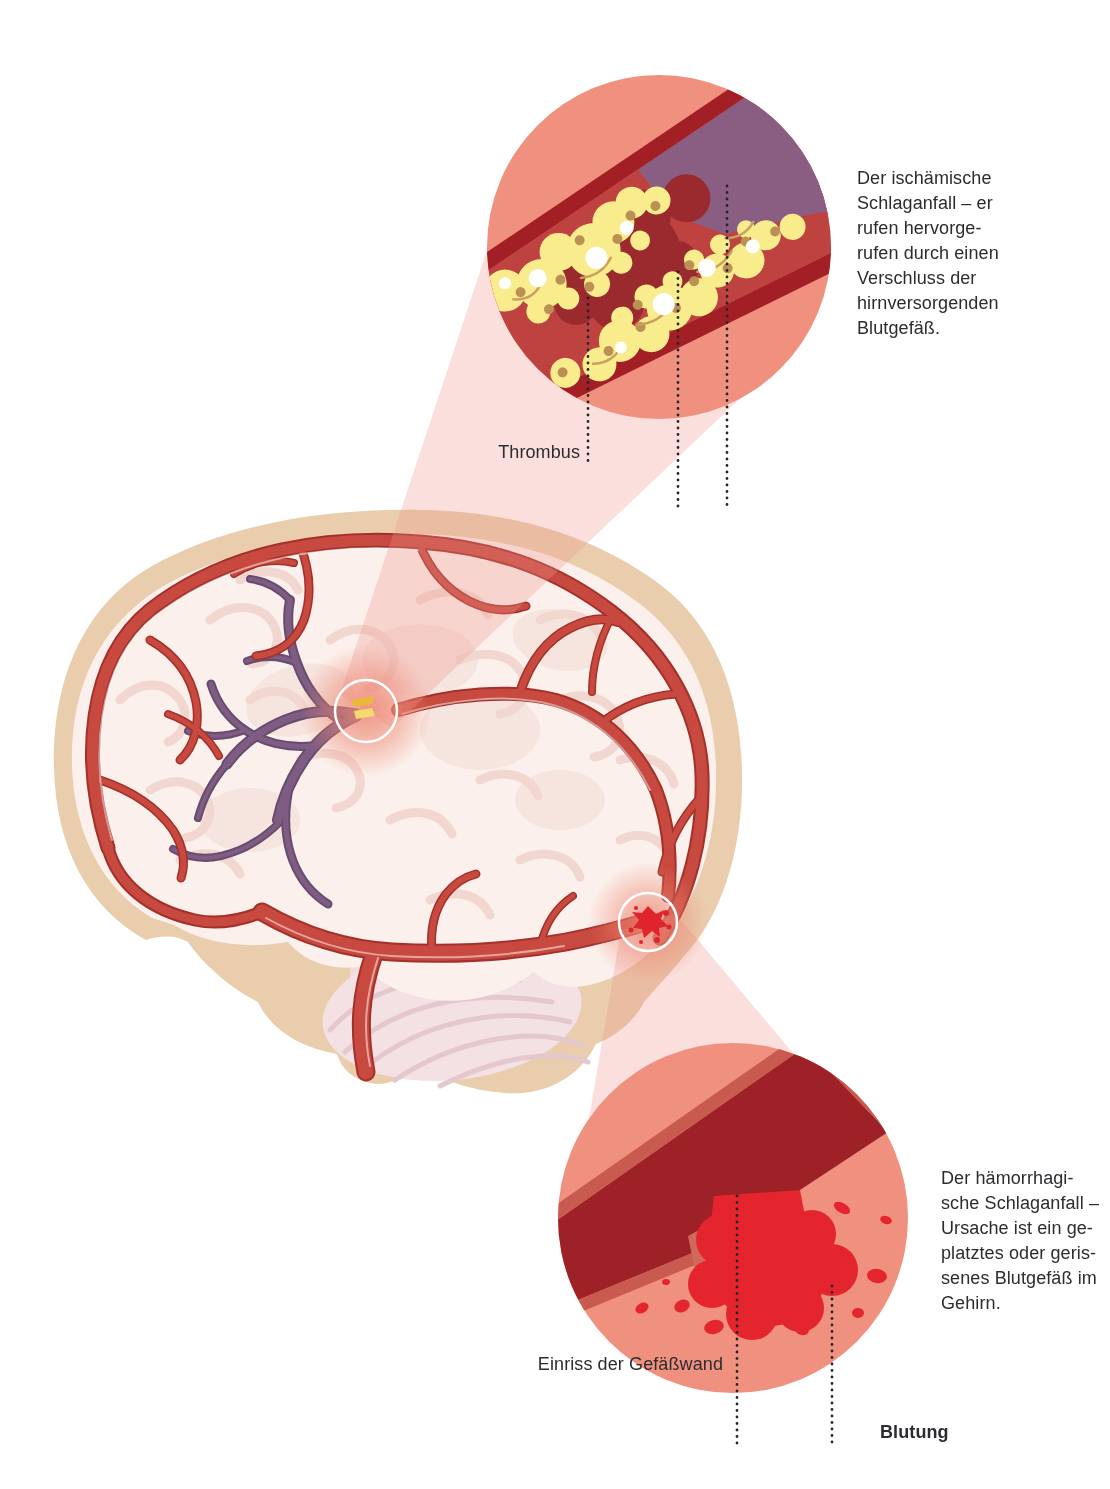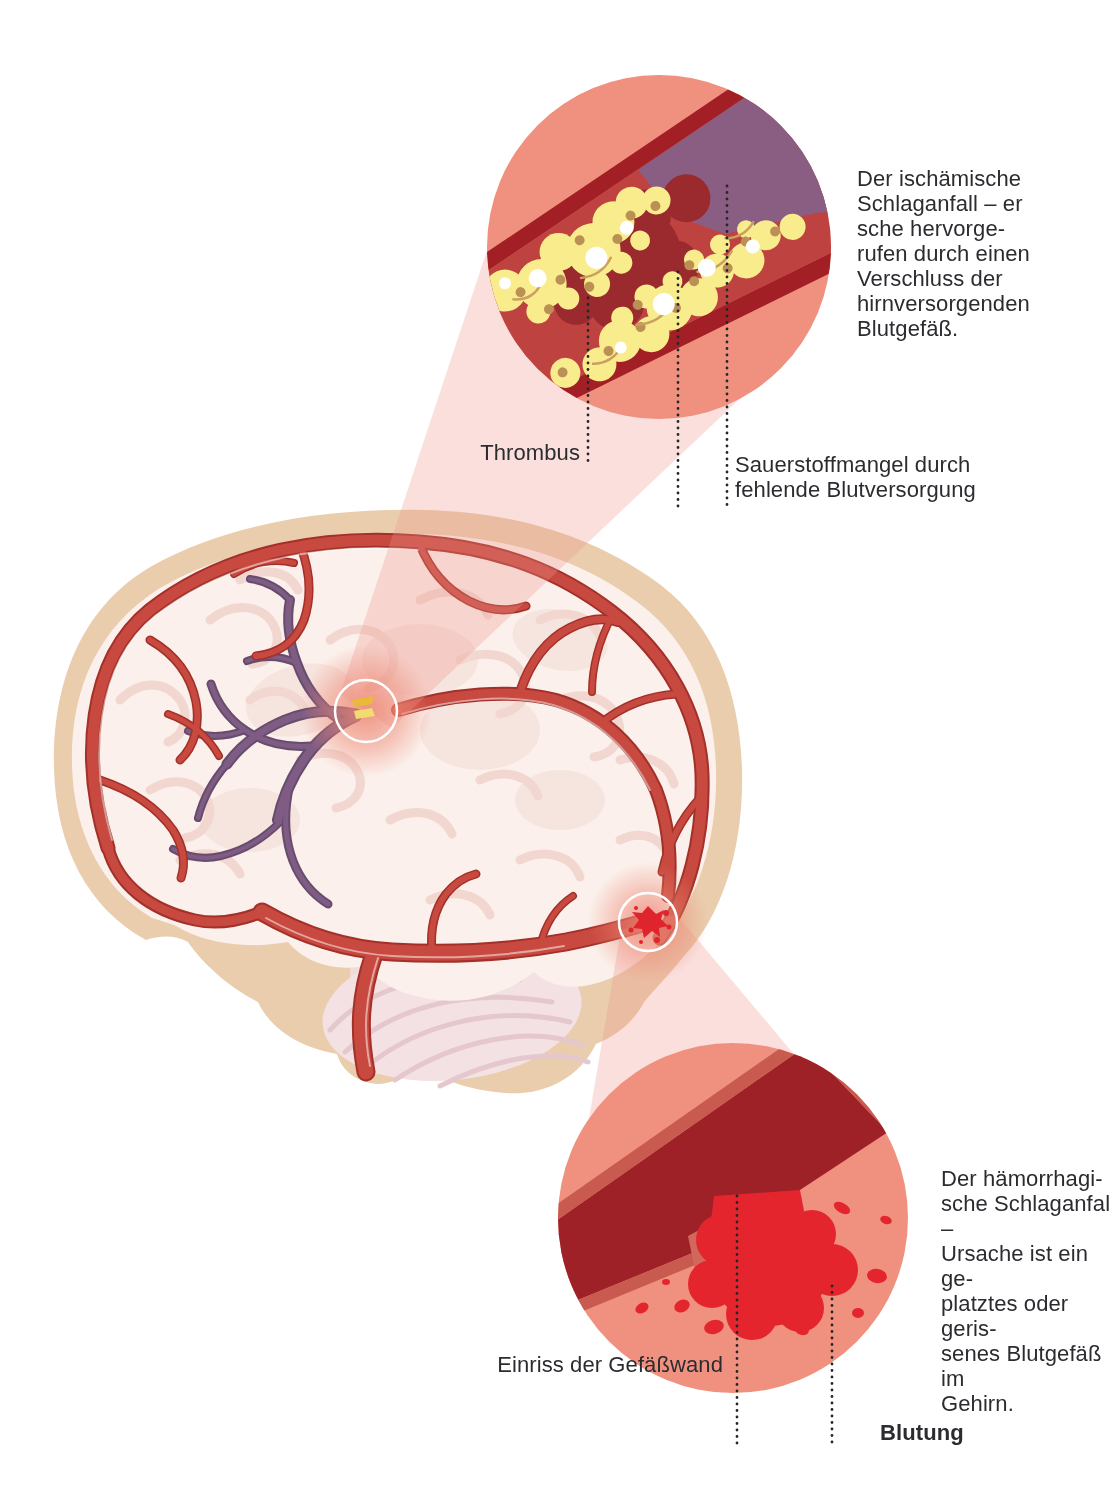--- a/index.html
+++ b/index.html
@@ -2,21 +2,21 @@
 <html><head>
 <meta charset="utf-8">
 <style>
   html,body{margin:0;padding:0;background:#ffffff;}
   #stage{
     position:relative;width:1110px;height:1489px;background:#ffffff;overflow:hidden;
     font-family:"Liberation Sans",sans-serif;
   }
   #artwork{position:absolute;left:0;top:0;}
   .caption{
-    position:absolute;font-size:22px;line-height:25px;color:#2b2c30;
+    position:absolute;font-size:18px;line-height:25px;color:#2b2c30;
     letter-spacing:.1px;white-space:nowrap;
   }
   .caption.right{text-align:right;}
   .para{white-space:normal;}
 </style>
 </head>
 <body>
 
 <div id="stage">
 
@@ -324,34 +324,30 @@
     <line x1="678" y1="272" x2="678" y2="508"></line>
     <line x1="727" y1="186" x2="727" y2="508"></line>
     <line x1="737" y1="1196" x2="737" y2="1446"></line>
     <line x1="832" y1="1286" x2="832" y2="1446"></line>
   </g>
 </svg>
 
 <div class="caption para" style="left:857px;top:166px;width:175px;">
   <div>Der ischämische</div>
   <div>Schlaganfall – er</div>
-  <div>sche hervorge-</div>
+  <div>rufen hervorge-</div>
   <div>rufen durch einen</div>
   <div>Verschluss der</div>
   <div>hirnversorgenden</div>
   <div>Blutgefäß.</div>
 </div>
 
 <div class="caption right" style="left:420px;top:440px;width:160px;">Thrombus</div>
 
 
-<div class="caption" style="left:735px;top:452px;width:230px;">
-  <div>Sauerstoffmangel durch</div>
-  <div>fehlende Blutversorgung</div>
-</div>
 
 <div class="caption para" style="left:941px;top:1166px;width:180px;">
   <div>Der hämorrhagi-</div>
   <div>sche Schlaganfall –</div>
   <div>Ursache ist ein ge-</div>
   <div>platztes oder geris-</div>
   <div>senes Blutgefäß im</div>
   <div>Gehirn.</div>
 </div>
 

